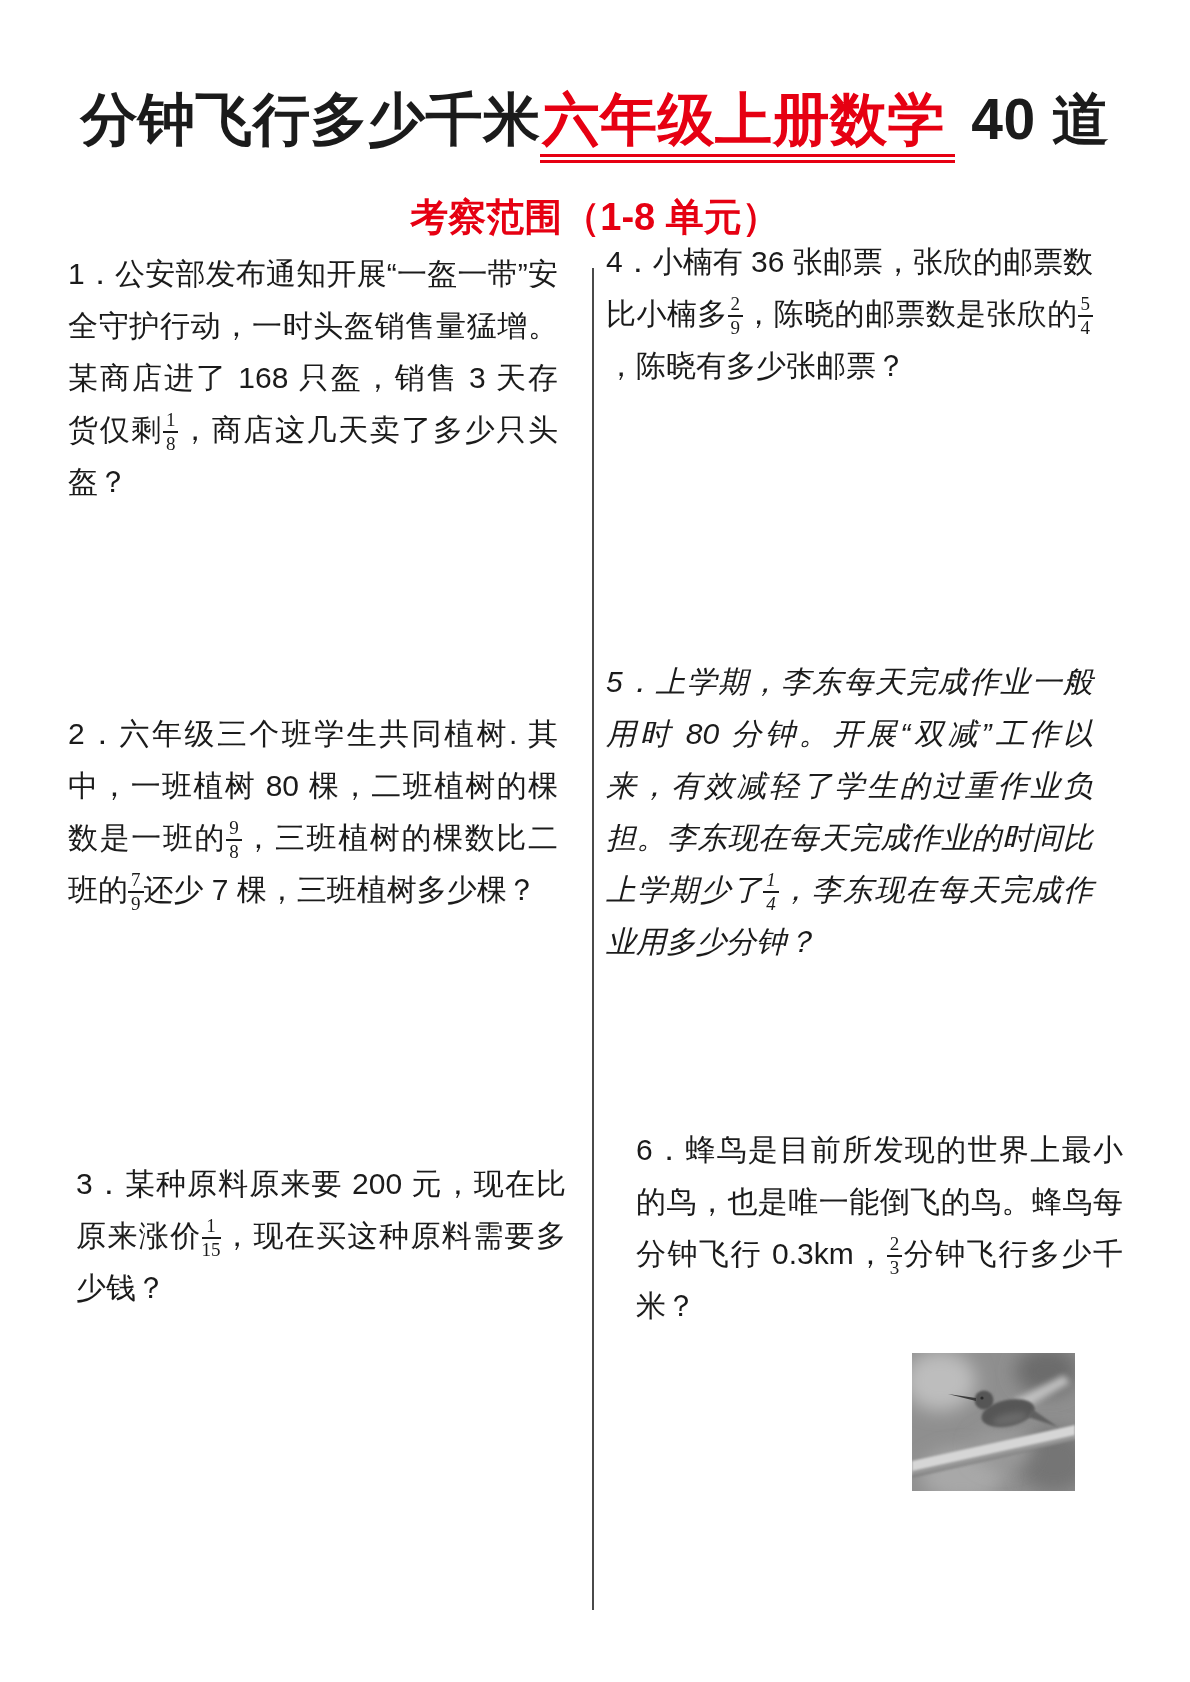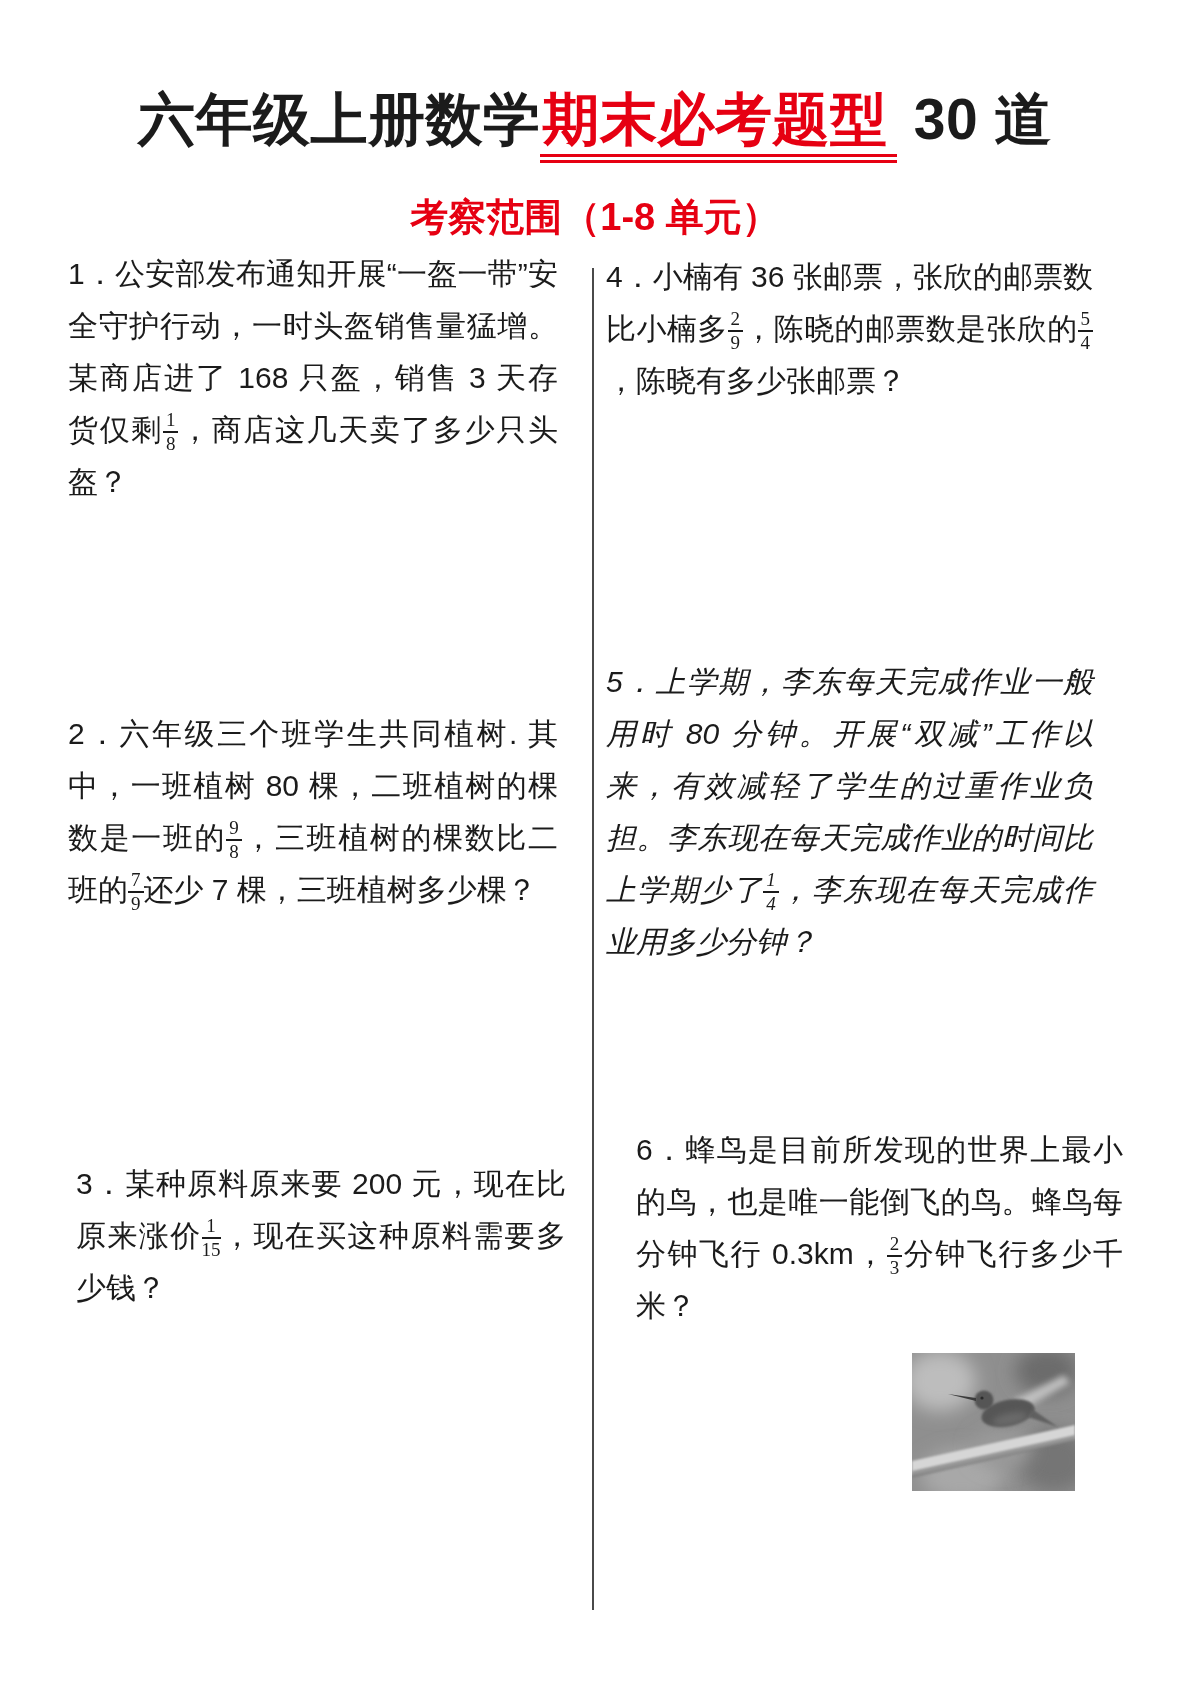--- a/index.html
+++ b/index.html
@@ -37,21 +37,21 @@
   .question {
     position:absolute;
     font-size:30px;
     line-height:52px;
     text-align:justify;
     text-justify:inter-ideograph;
   }
   #q1 { left:68px;  top:248px;  width:490px; }
   #q2 { left:68px;  top:708px;  width:490px; }
   #q3 { left:76px;  top:1158px; width:490px; }
-  #q4 { left:606px; top:251px;  width:487px; }
+  #q4 { left:606px; top:236px;  width:487px; }
   #q5 { left:606px; top:656px;  width:487px;font-style:italic; }
   #q6 { left:636px; top:1124px; width:487px; }
   .frac {
     display:inline-block;
     text-align:center;
     vertical-align:-0.5em;
     font-size:19px;
     line-height:1.05;
     font-family:"Liberation Serif","DejaVu Serif",serif;
   }
@@ -59,21 +59,21 @@
   .frac .den { display:block; padding-top:1px; }
   .figure {
     position:absolute; left:912px; top:1353px;
     width:163px; height:138px;
   }
   .figure svg { display:block; width:100%; height:100%; }
 </style>
 </head>
 <body>
 
-<div class="title"><span>六年级上册数学</span><span class="hl">期末必考题型</span><span> 30 道</span></div>
+<div class="title"><span>分钟飞行多少千米</span><span class="hl">六年级上册数学</span><span> 40 道</span></div>
 
 <div class="subtitle">考察范围（1-8 单元）</div>
 
 <div class="divider"></div>
 
 <div class="question" id="q1">1．公安部发布通知开展“一盔一带”安全守护行动，一时头盔销售量猛增。某商店进了 168 只盔，销售 3 天存货仅剩<span class="frac"><span class="num">1</span><span class="den">8</span></span>，商店这几天卖了多少只头盔？</div>
 <div class="question" id="q2">2．六年级三个班学生共同植树. 其中，一班植树 80 棵，二班植树的棵数是一班的<span class="frac"><span class="num">9</span><span class="den">8</span></span>，三班植树的棵数比二班的<span class="frac"><span class="num">7</span><span class="den">9</span></span>还少 7 棵，三班植树多少棵？</div>
 <div class="question" id="q3">3．某种原料原来要 200 元，现在比原来涨价<span class="frac"><span class="num">1</span><span class="den">15</span></span>，现在买这种原料需要多少钱？</div>
 <div class="question" id="q4">4．小楠有 36 张邮票，张欣的邮票数比小楠多<span class="frac"><span class="num">2</span><span class="den">9</span></span>，陈晓的邮票数是张欣的<span class="frac"><span class="num">5</span><span class="den">4</span></span>，陈晓有多少张邮票？</div>
 <div class="question" id="q5">5．上学期，李东每天完成作业一般用时 80 分钟。开展“双减”工作以来，有效减轻了学生的过重作业负担。李东现在每天完成作业的时间比上学期少了<span class="frac"><span class="num">1</span><span class="den">4</span></span>，李东现在每天完成作业用多少分钟？</div>

